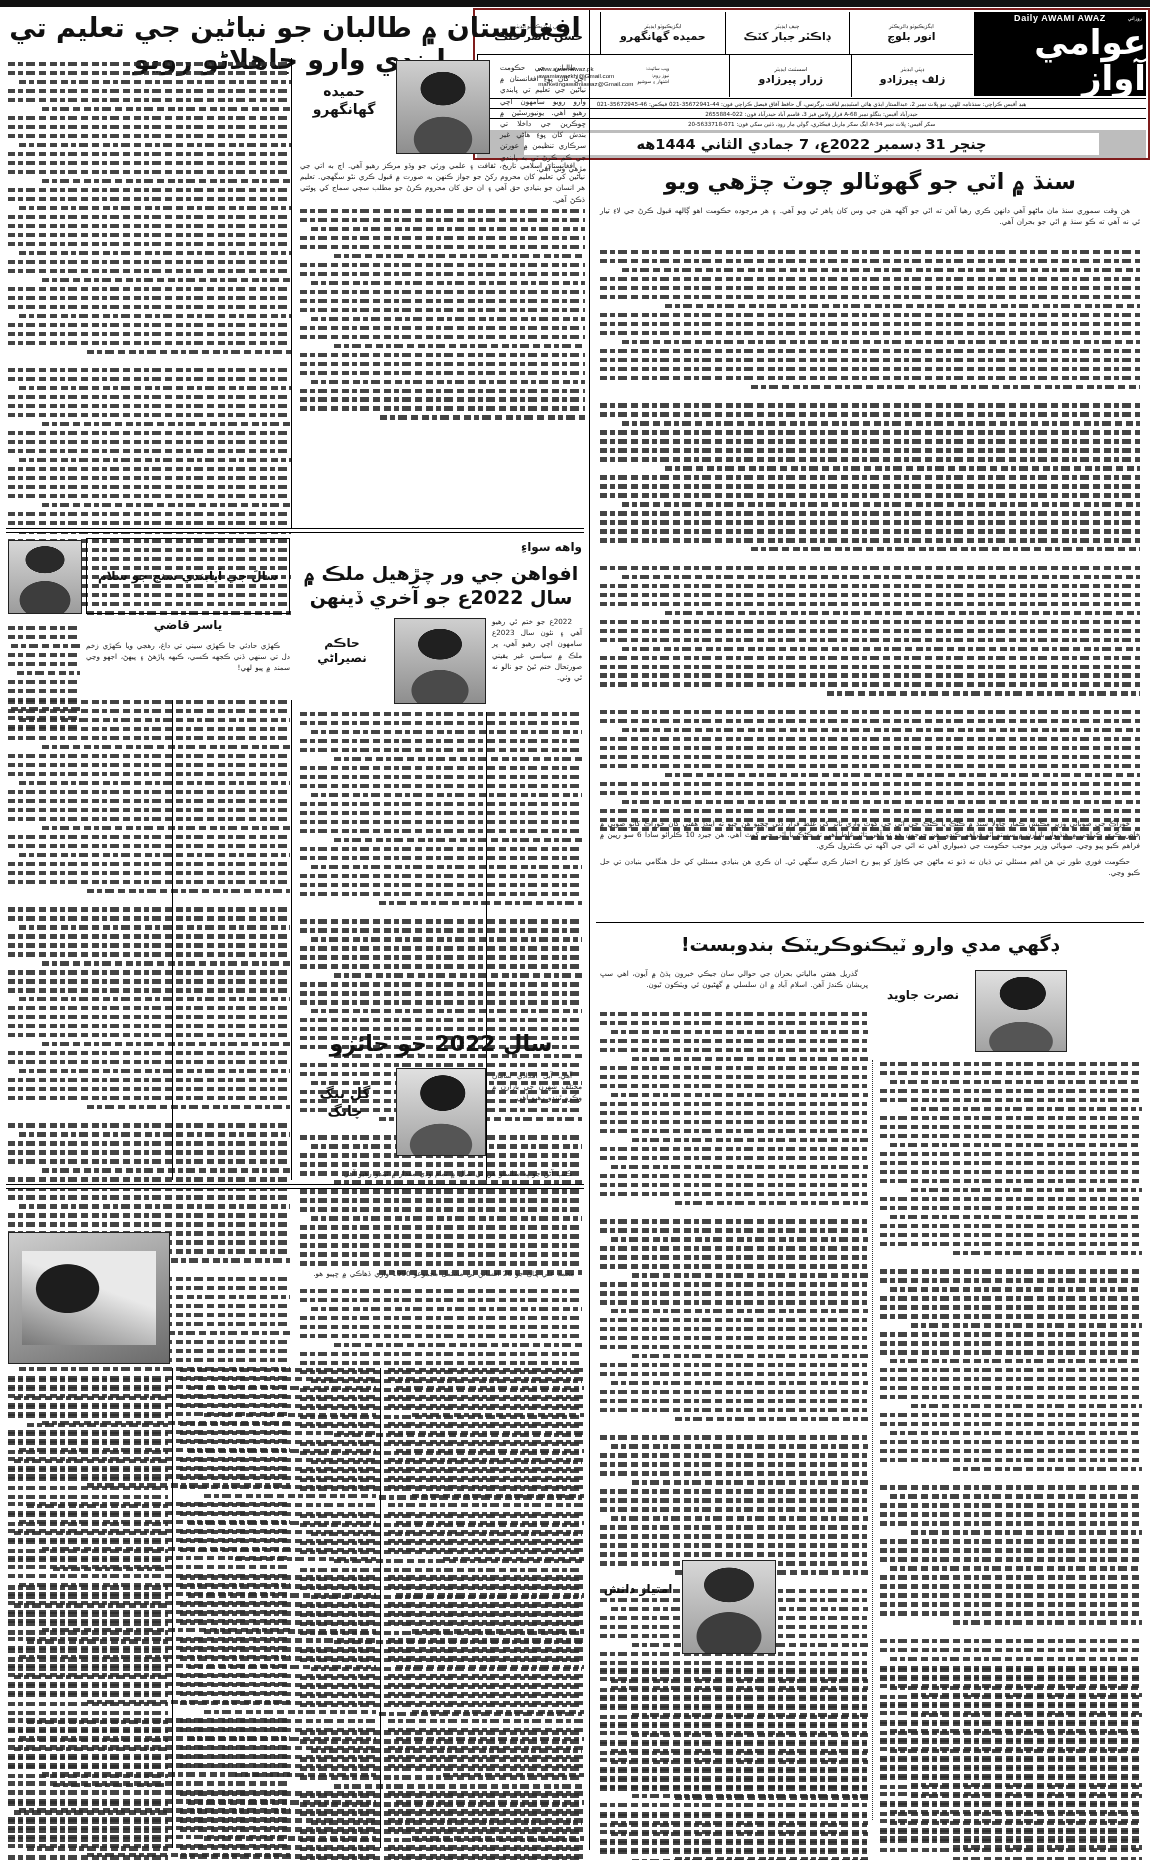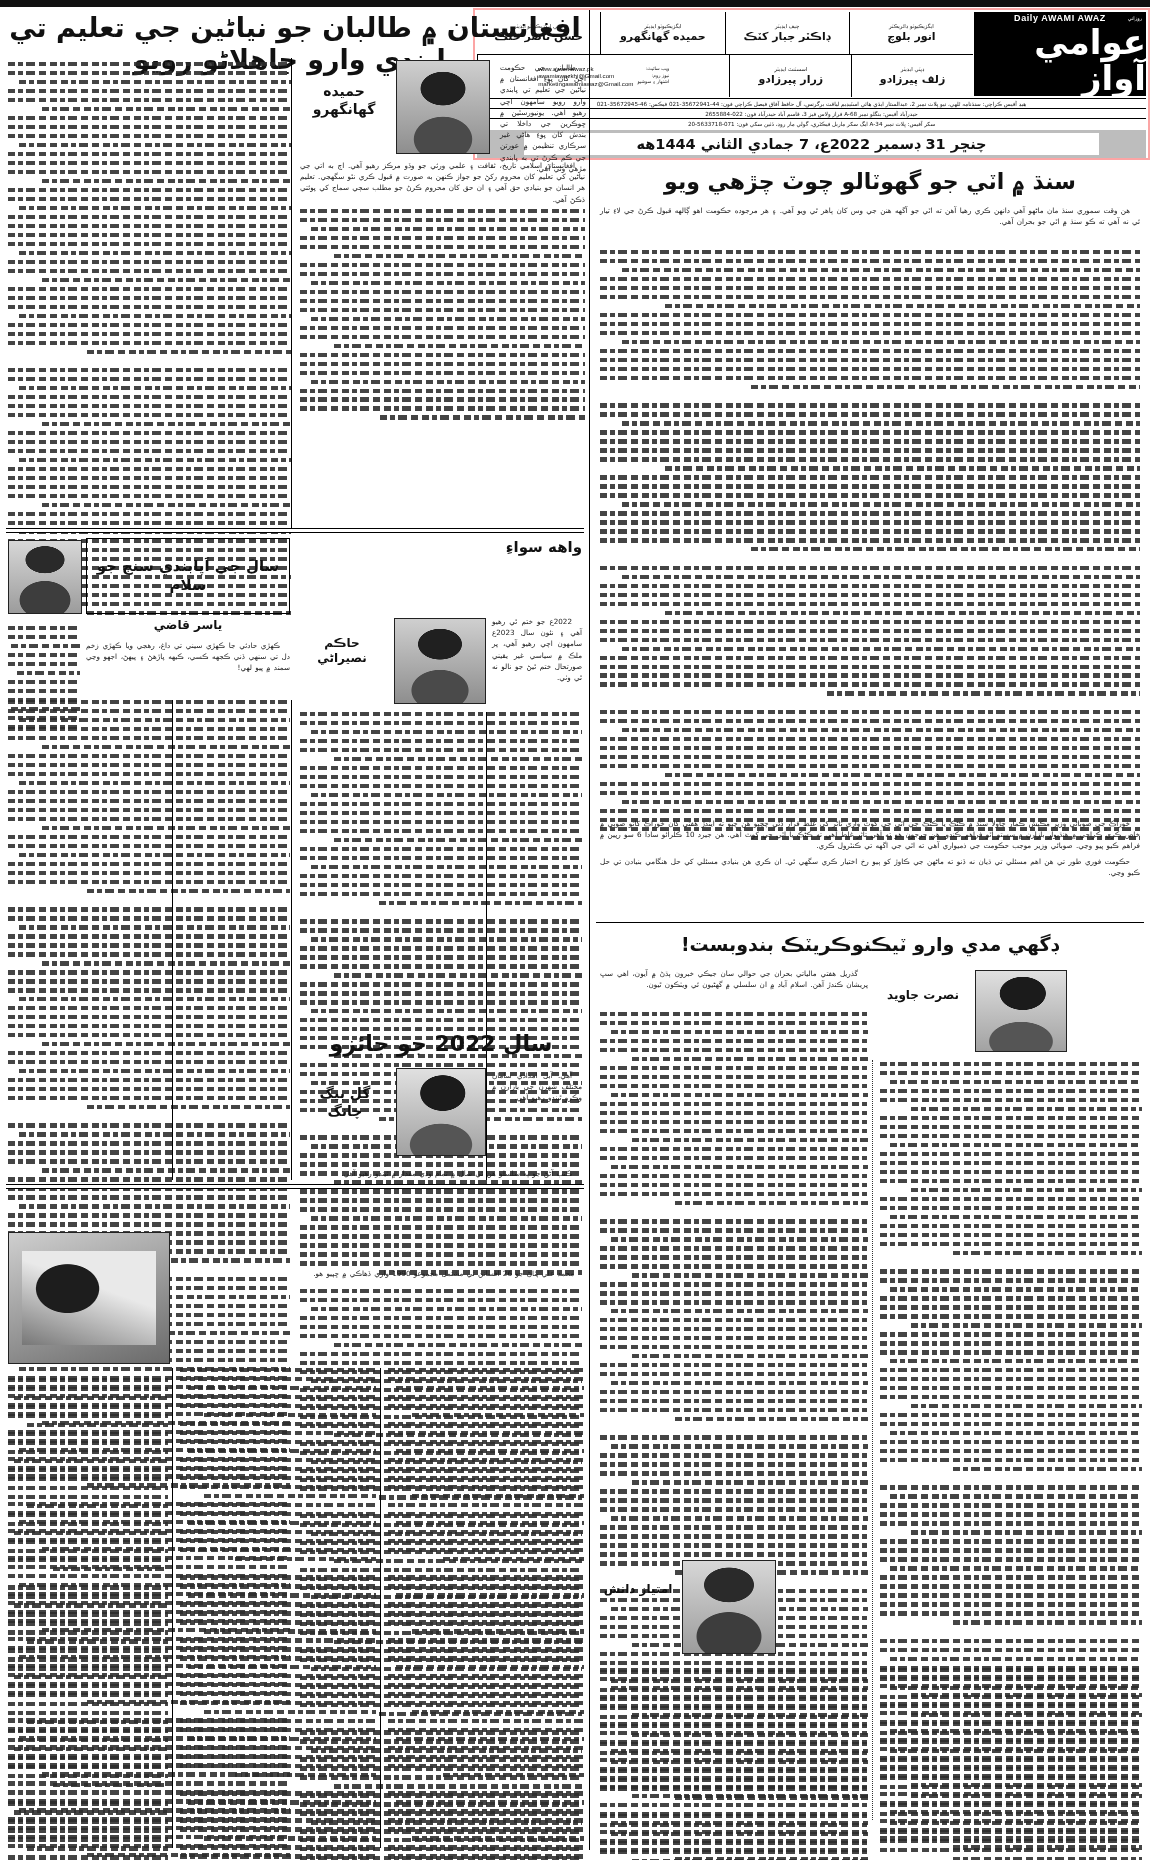--- a/index.html
+++ b/index.html
@@ -14,27 +14,27 @@
   .body-txt{
     font-size:7.2px;line-height:11.2px;text-align:justify;
     text-align-last:right;direction:rtl;
     word-spacing:1px;color:#1a1a1a;
   }
   .body-txt p{margin:0 0 4px 0;text-indent:10px;}
 
   .hl-xl{font-size:27px;line-height:32px;font-weight:bold;direction:rtl;text-align:center;letter-spacing:0px;}
   .hl-lg{font-size:22px;line-height:27px;font-weight:bold;direction:rtl;text-align:center;}
   .hl-md{font-size:19px;line-height:24px;font-weight:bold;direction:rtl;text-align:center;}
-  .hl-sm{font-size:15px;line-height:19px;font-weight:bold;direction:rtl;text-align:center;}
+  .hl-sm{font-size:12px;line-height:19px;font-weight:bold;direction:rtl;text-align:center;}
 
   
   .topbar{position:absolute;left:0;top:0;width:1150px;height:7px;background:#111;}
 
   
-  .masthead{position:absolute;right:0;top:8px;width:677px;height:152px;border:2px solid #fca5a5;box-sizing:border-box;}
+  .masthead{position:absolute;right:0;top:8px;width:677px;height:152px;border:2px solid #7f1d1d;box-sizing:border-box;}
   .logo-box{position:absolute;right:2px;top:2px;width:172px;height:84px;background:#000;color:#fff;display:flex;flex-direction:column;align-items:center;justify-content:center;}
   .logo-en{font-size:9px;font-weight:bold;letter-spacing:.6px;font-family:"Liberation Sans",sans-serif;}
   .logo-sd{font-size:34px;font-weight:bold;line-height:36px;direction:rtl;margin-top:1px;}
   .logo-tiny{position:absolute;right:4px;top:3px;font-size:5px;color:#fff;direction:rtl;}
 
   .staff-grid{position:absolute;right:175px;top:2px;left:2px;height:84px;}
   .staff-row{display:flex;direction:rtl;height:42px;border-bottom:1px solid #000;}
   .staff-row:last-child{border-bottom:none;}
   .staff-cell{flex:1;border-left:1px solid #000;display:flex;flex-direction:column;align-items:center;justify-content:center;padding:1px 2px;box-sizing:border-box;}
   .staff-cell:last-child{border-left:none;}
@@ -729,20 +729,21 @@
       <i class="s1"></i>
       <i class="s1"></i>
       <i class="s4"></i>
 
   </div>
 
   <div class="vrule" style="left:172px;top:700px;height:480px;"></div>
 
   <div class="col" style="left:300px;top:538px;width:282px;">
     <div class="hl-sm" style="text-align:right;">واهه سواءِ</div>
+    <div class="hl-md" style="margin-top:4px;">افواهن جي ور چڙهيل ملڪ ۾ سال 2022ع جو آخري ڏينهن</div>
   </div>
 
   <div class="photo f2" style="position:absolute;left:394px;top:618px;width:90px;height:84px;"></div>
   <div style="position:absolute;left:300px;top:636px;width:84px;">
     <div class="author-name sm">حاڪم نصيراڻي</div>
   </div>
 
   <div class="col body-txt" style="left:492px;top:616px;width:90px;">
     <p>2022ع جو ختم ٿي رهيو آهي ۽ نئون سال 2023ع سامهون اچي رهيو آهي، پر ملڪ ۾ سياسي غير يقيني صورتحال ختم ٿيڻ جو نالو نه ٿي وٺي.</p>
   </div>

